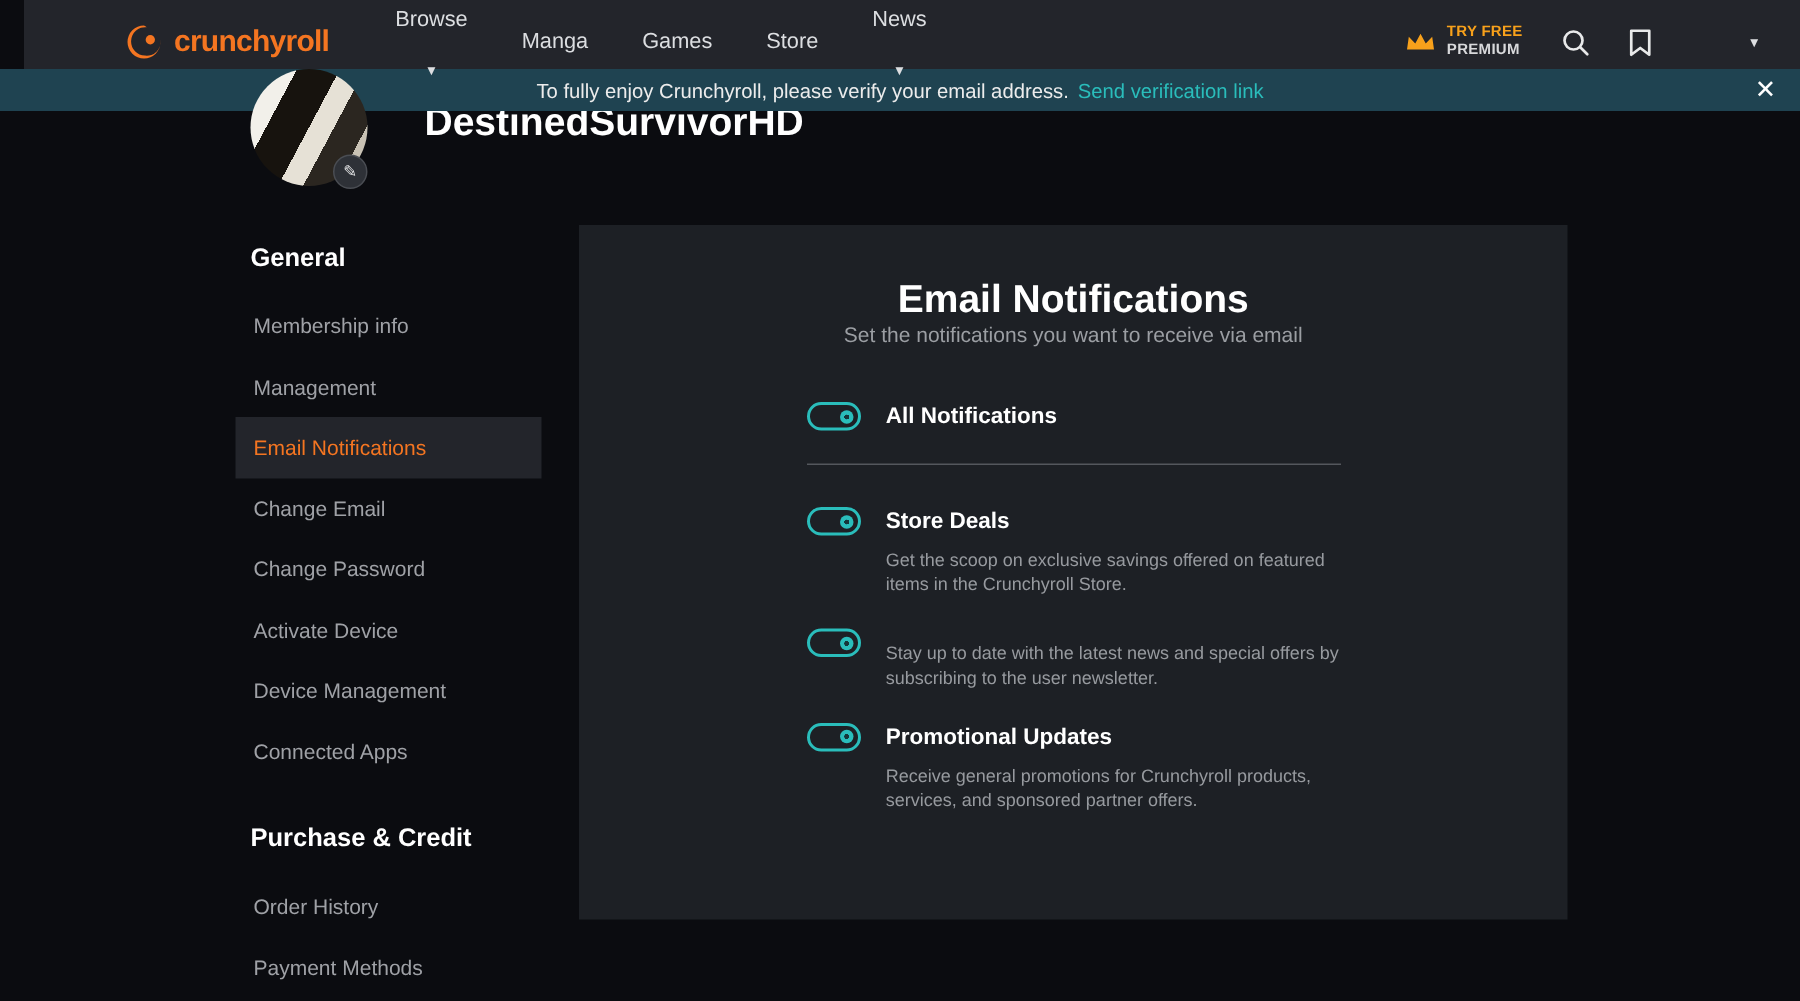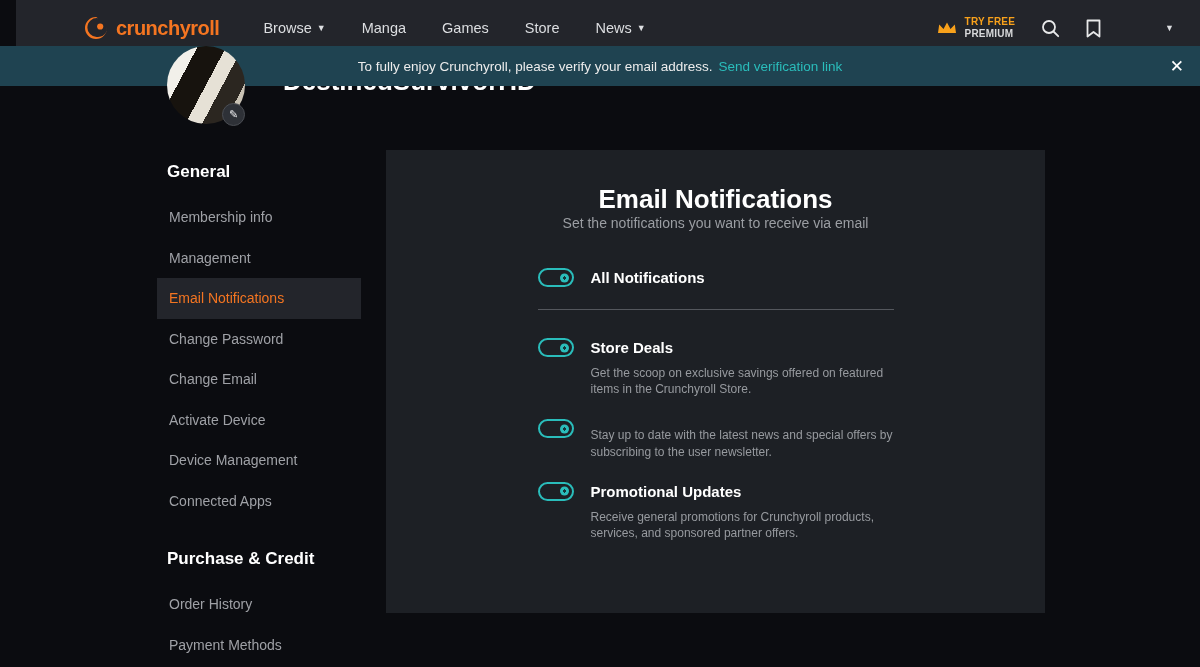--- a/index.html
+++ b/index.html
@@ -17,37 +17,37 @@
     position: absolute; top: 0; left: 16px; right: 0; height: 46px;
     background: #23252b;
     display: flex; align-items: center; justify-content: space-between;
     padding: 10px 26px 0 68px;
     z-index: 30;
   }
   .nav-left { display: flex; align-items: center; }
   .logo { display: flex; align-items: center; gap: 8px; cursor: pointer; }
   .logo-text { color: #f47521; font-size: 20px; font-weight: 700; letter-spacing: -0.5px; }
   .nav-items { display: flex; align-items: center; gap: 36px; margin-left: 44px; }
-  .nav-item { color: #dcdee1; font-size: 14.5px; cursor: pointer; display: flex; align-items: center; gap: 5px; }
+  .nav-item { color: #dcdee1; font-size: 14.5px; cursor: pointer; display: flex; align-items: center; gap: 22px; flex-direction: column; }
   .caret { font-size: 9px; color: #dcdee1; line-height: 1; }
   .nav-right { display: flex; align-items: center; gap: 26px; }
   .premium { display: flex; align-items: center; gap: 8px; cursor: pointer; }
   .premium-text { font-size: 10px; font-weight: 700; line-height: 1.25; letter-spacing: 0.2px; }
   .premium-line1 { color: #f8a11b; }
   .premium-line2 { color: #d8d9db; }
   .icon-btn { display: flex; align-items: center; cursor: pointer; }
   .nav-avatar-wrap { display: flex; align-items: center; gap: 8px; cursor: pointer; }
   .nav-avatar {
     width: 30px; height: 30px; border-radius: 50%;
     background: radial-gradient(circle at 35% 30%, #e9cfa0 0 30%, #9c6a3c 55%, #4e3категория 0), radial-gradient(circle at 40% 35%, #e4c18c, #7a4a2b 70%, #3a2517);
   }
 
   
   .banner {
-    position: absolute; top: 46px; left: 0; right: 0; height: 40px;
+    position: absolute; top: 46px; left: 0; right: 0; height: 28px;
     background: #1f4351;
     display: flex; align-items: center; justify-content: center;
     z-index: 20; font-size: 13.5px; color: #ececec;
   }
   .banner-link { color: #2abdbb; margin-left: 6px; cursor: pointer; text-decoration: none; }
   .banner-close {
     position: absolute; right: 16px; top: 50%; transform: translateY(-50%);
     font-size: 17px; color: #fff; cursor: pointer; line-height: 1;
   }
 
@@ -185,22 +185,22 @@
   <span class="edit-badge">
     <span>✎</span>
   </span>
 </div>
 
 <aside class="sidebar">
   <div class="side-heading">General</div>
   <div class="side-item">Membership info</div>
   <div class="side-item">Management</div>
   <div class="side-item active">Email Notifications</div>
+  <div class="side-item">Change Email</div>
   <div class="side-item">Change Password</div>
-  <div class="side-item">Change Email</div>
   <div class="side-item">Activate Device</div>
   <div class="side-item">Device Management</div>
   <div class="side-item">Connected Apps</div>
 
   <div class="side-heading second">Purchase &amp; Credit</div>
   <div class="side-item">Order History</div>
   <div class="side-item">Payment Methods</div>
 </aside>
 
 <main class="panel">

